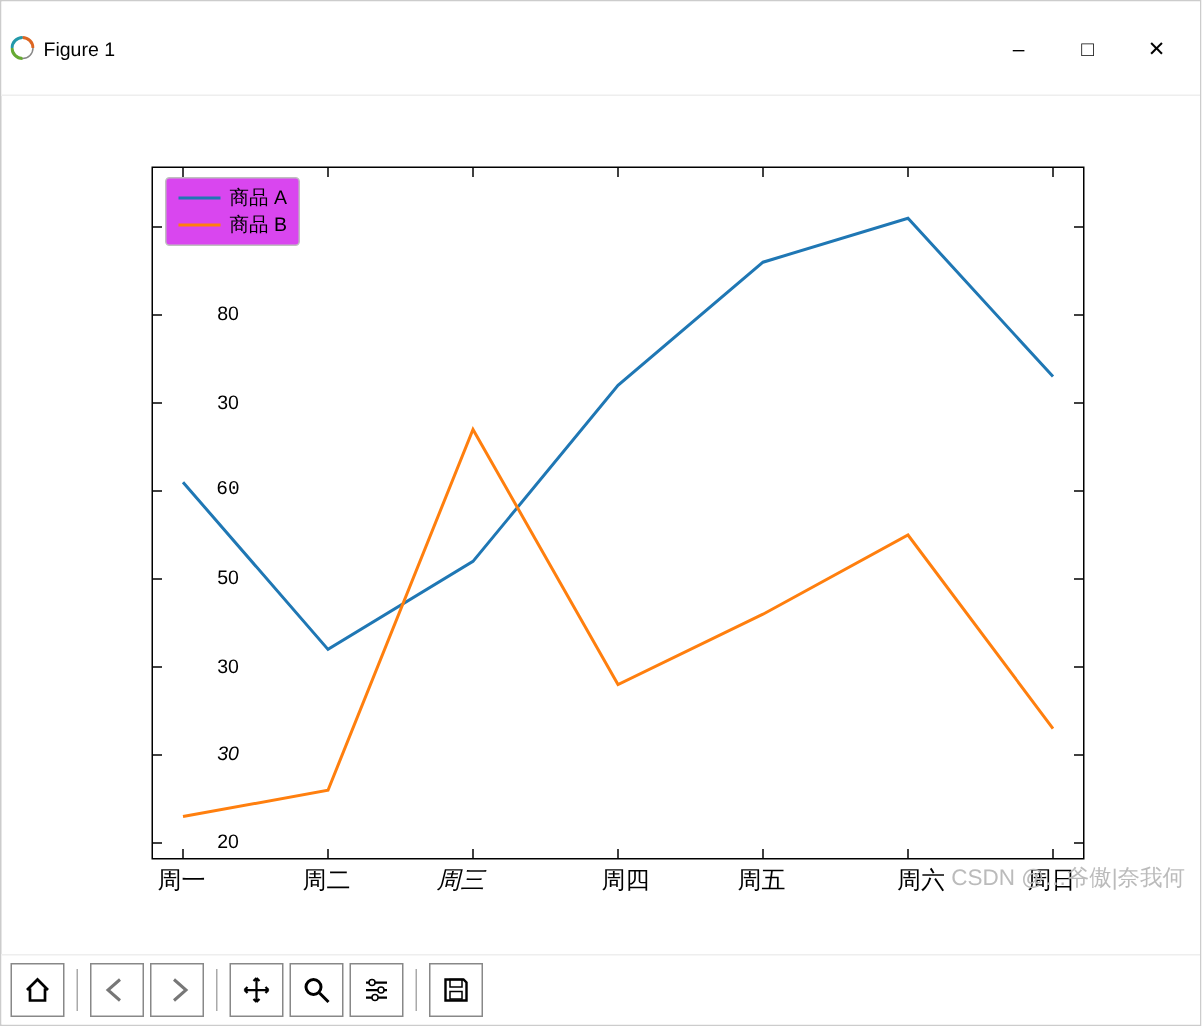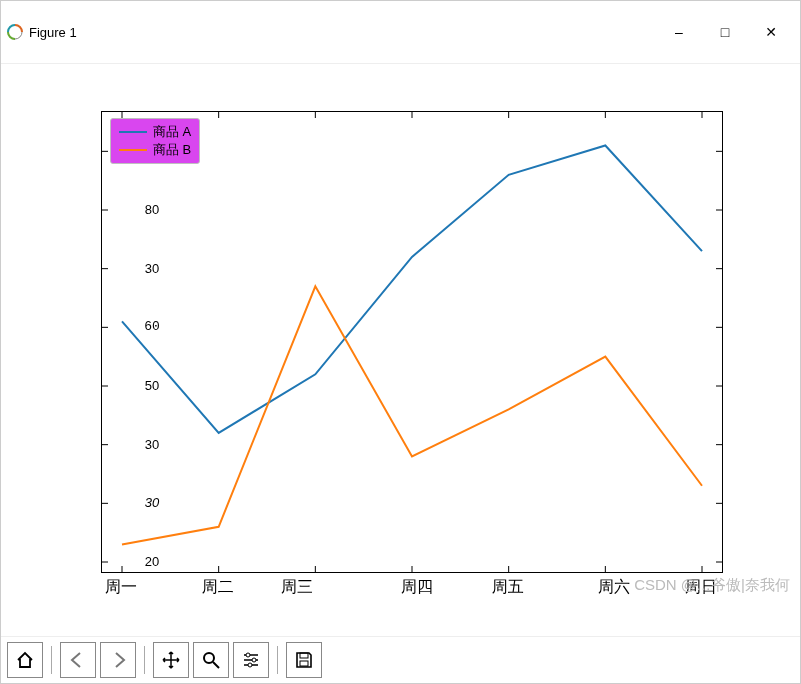--- a/index.html
+++ b/index.html
@@ -56,21 +56,21 @@
         <div class="ytick" style="top: 354px;">50</div>
         <div class="ytick" style="top: 295.333px; font-family: Liberation Mono, monospace;">60</div>
         <div class="ytick" style="top: 236.667px;">30</div>
         <div class="ytick" style="top: 178px;">80</div>
         <div class="ytick" style="top: 119.333px;">90</div>
       </div>
 
     <div id="xticks">
         <div class="xtick" style="left: 120px;">周一</div>
         <div class="xtick" style="left: 216.667px;">周二</div>
-        <div class="xtick" style="left: 296px;">周三</div>
+        <div class="xtick" style="left: 306px; font-style: italic;">周三</div>
         <div class="xtick" style="left: 416px;">周四</div>
         <div class="xtick" style="left: 506.667px;">周五</div>
         <div class="xtick" style="left: 613px;">周六</div>
         <div class="xtick" style="left: 700px;">周日</div>
       </div>
 
     <div class="plot-area">
       <svg id="plot-svg" width="620" height="460">
           <line x1="0" y1="450" x2="6" y2="450" stroke="#000"></line>
           <line x1="620" y1="450" x2="614" y2="450" stroke="#000"></line>

